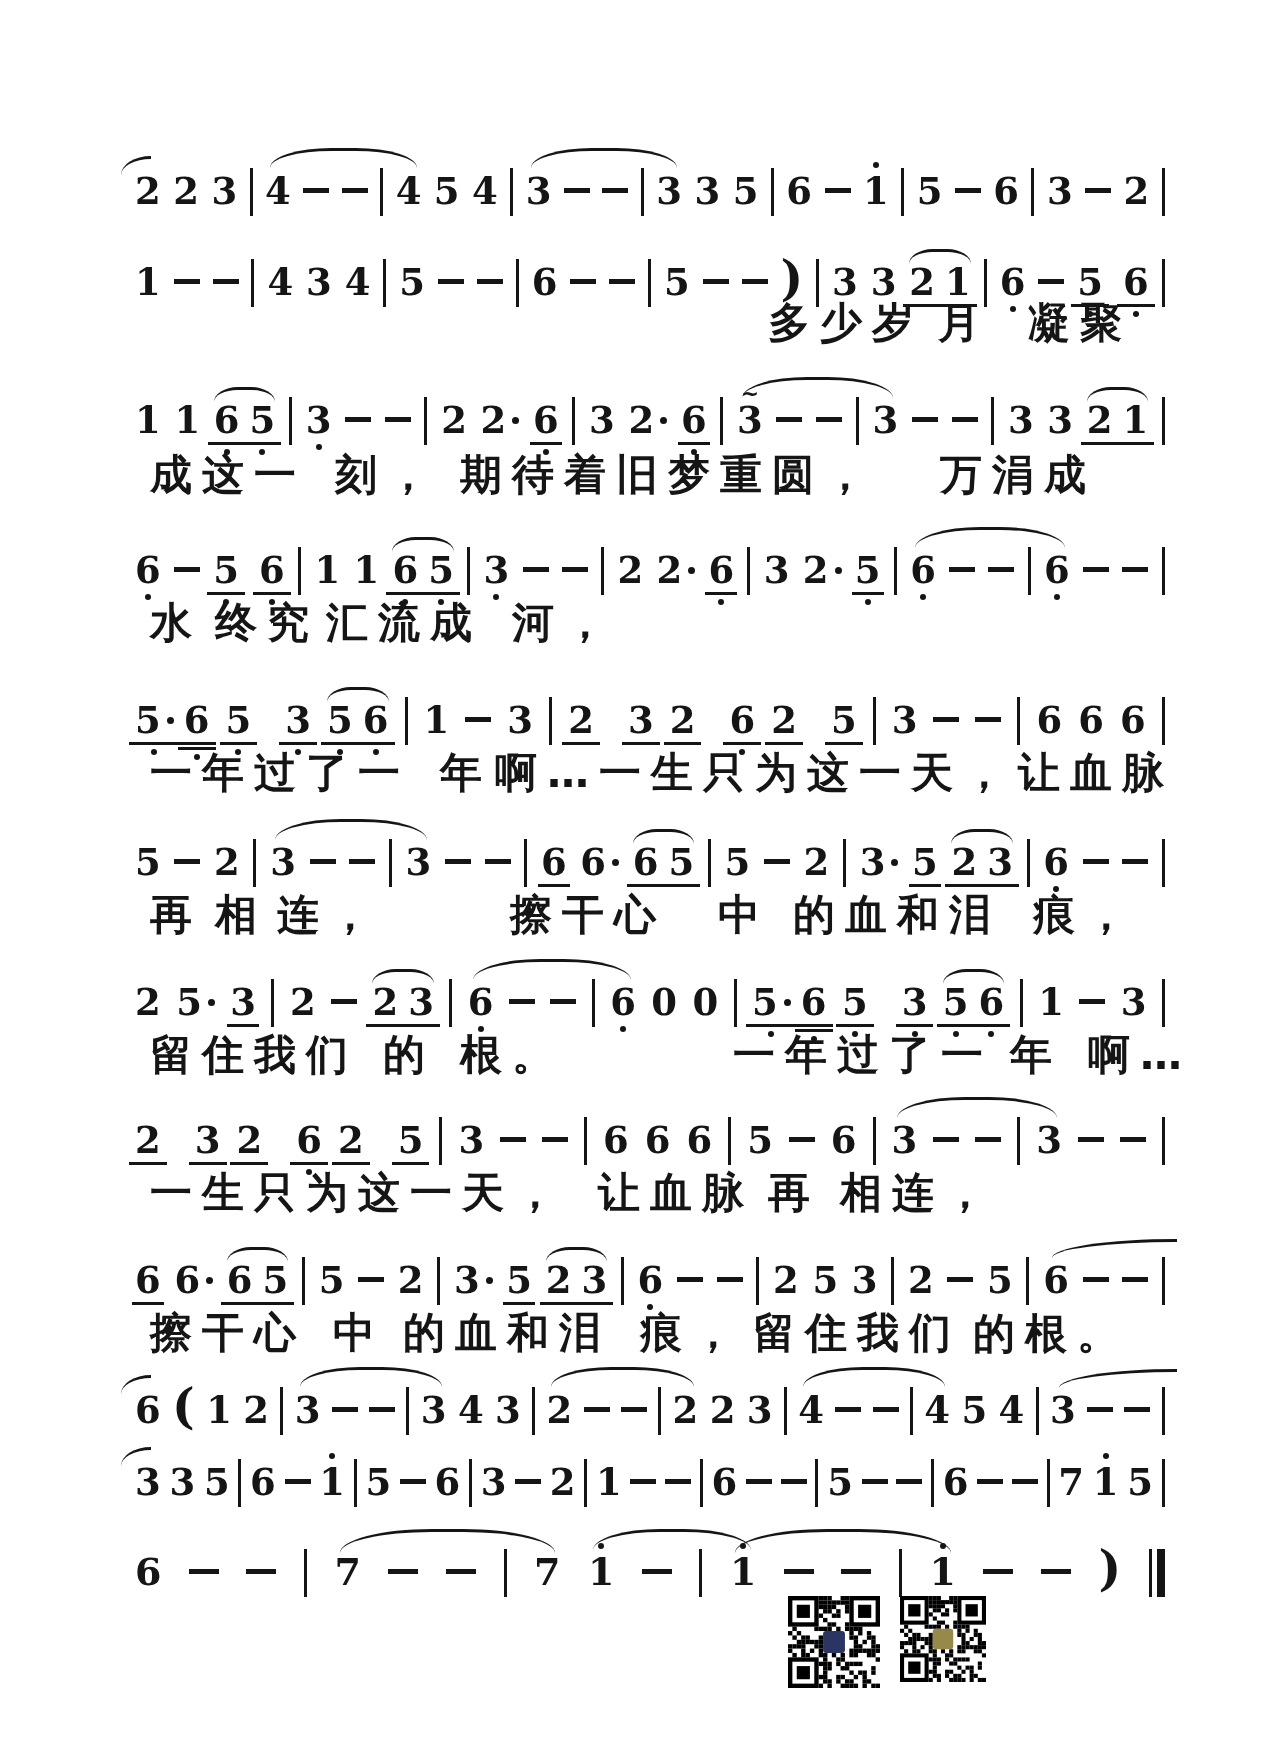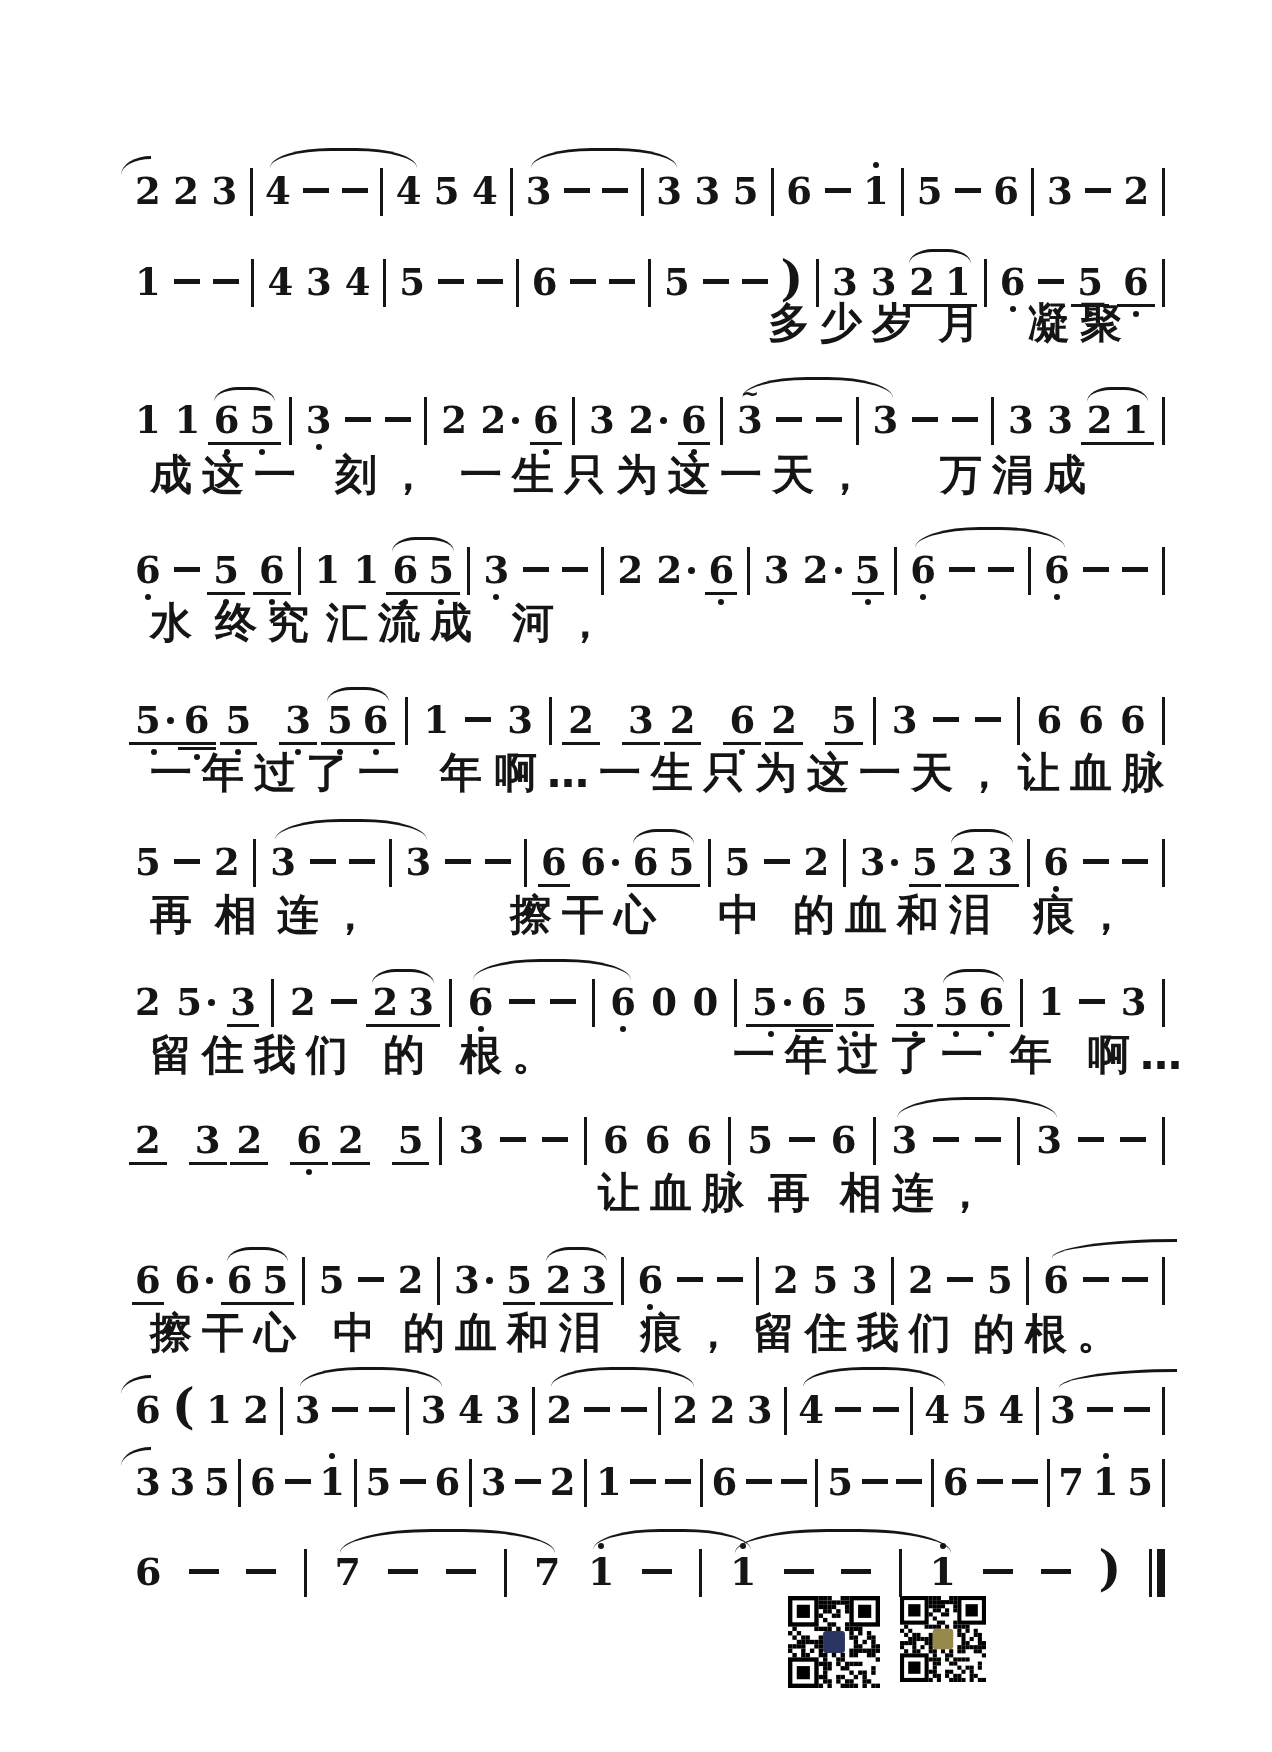--- a/index.html
+++ b/index.html
@@ -531,21 +531,21 @@
             </div>
           </div>
         </div>
         <div class="gslur"></div>
       </div>
       <div class="bar"></div>
       <div class="slur" style="left: 607px; width: 151px; top: -10px; height: 17.55px;"></div>
     </div>
     <div class="lyr" style="left: 150px; top: 452px; text-align: right;">成这一</div>
     <div class="lyr" style="left: 335px; top: 452px;">刻，</div>
-    <div class="lyr" style="left: 460px; top: 452px;">一生只为这一天，</div>
+    <div class="lyr" style="left: 460px; top: 452px;">期待着旧梦重圆，</div>
     <div class="lyr" style="left: 940px; top: 452px;">万涓成</div>
     <div class="mline" style="top: 537px;">
       <div class="tok">
         <div class="tz"></div>
         <div class="drow">
           <div class="dg">6</div>
         </div>
         <div class="bz">
           <div class="ld"></div>
         </div>
@@ -1448,20 +1448,21 @@
       </div>
       <div class="tok">
         <div class="dsh"></div>
       </div>
       <div class="tok">
         <div class="dsh"></div>
       </div>
       <div class="bar"></div>
       <div class="slur" style="left: 762px; width: 160px; top: -10px; height: 18px;"></div>
     </div>
+    <div class="lyr" style="left: 150px; top: 1170px;">一生只为这一天，</div>
     <div class="lyr" style="left: 598px; top: 1170px;">让血脉</div>
     <div class="lyr" style="left: 768px; top: 1170px;">再</div>
     <div class="lyr" style="left: 840px; top: 1170px;">相连，</div>
     <div class="mline" style="top: 1247px;">
       <div class="tok">
         <div class="tz"></div>
         <div class="drow">
           <div class="dg">6</div>
         </div>
         <div class="bz">

